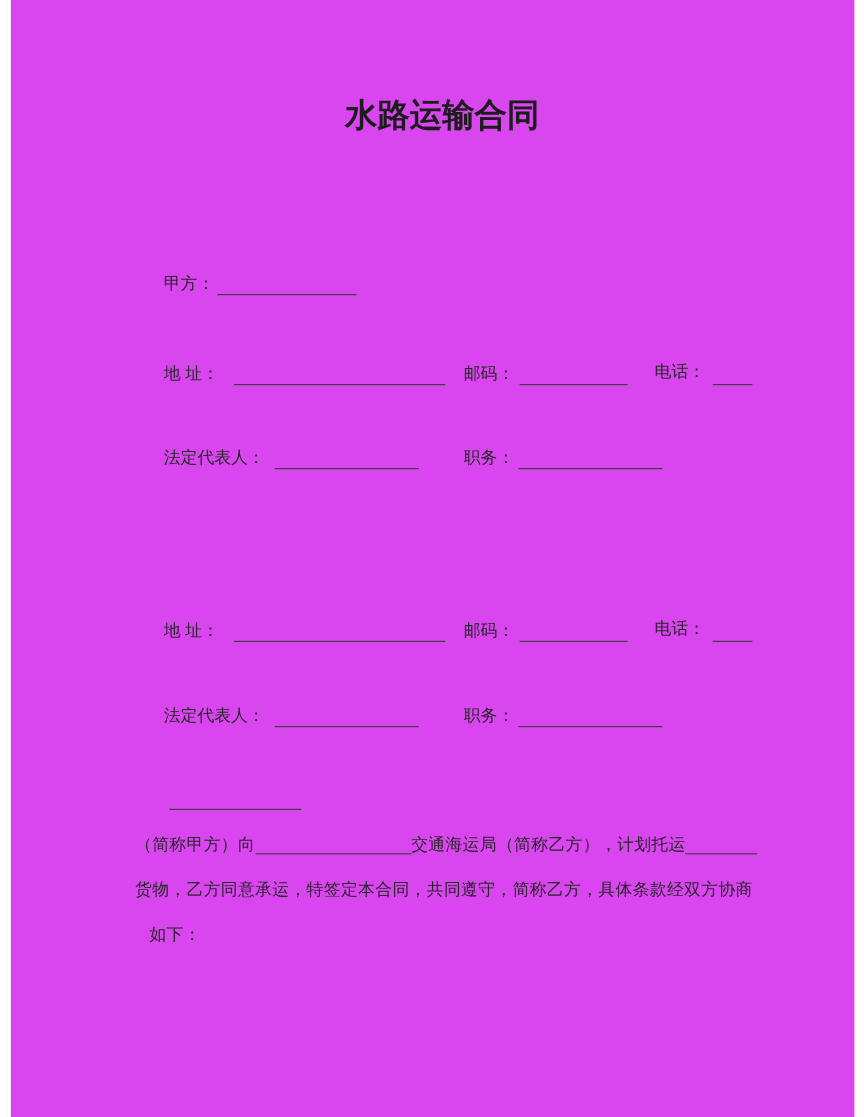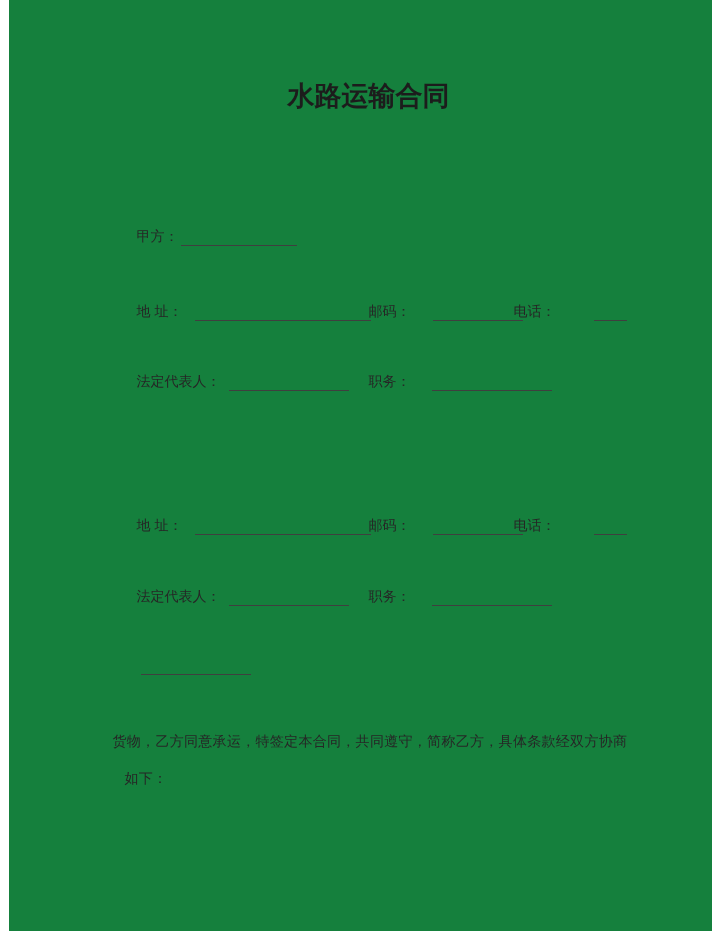--- a/index.html
+++ b/index.html
@@ -1,20 +1,20 @@
 <!DOCTYPE html>
 <html><head>
 <meta charset="utf-8">
 <style>
   html,body { margin:0; padding:0; background:#ffffff; }
   .page {
     position:relative;
     width:703px; height:931px;
     margin:0 auto;
-    background:#15803d;
+    background:#d946ef;
     color:#262626;
     font-family:"Liberation Sans","DejaVu Sans",sans-serif;
     overflow:hidden;
   }
   .doc-title {
     position:absolute; top:80px; left:0; width:720px;
     text-align:center;
     font-family:"Liberation Serif","DejaVu Serif",serif;
     font-weight:bold;
     font-size:27px;
@@ -33,23 +33,23 @@
   #row-a-name { top:226px;padding-left:12px; }
   #row-a-addr { top:301px; }
   #row-a-rep  { top:371px; }
   #row-b-name { top:444px; }
   #row-b-addr { top:515px; }
   #row-b-rep  { top:586px; }
   
   .col1-lbl   { left:128px; }
   .name-blank { left:172px; width:116px; }
   .addr-blank { left:186px; width:176px; }
-  .col2-lbl   { left:360px;text-align:center; }
+  .col2-lbl   { left:378px;text-align:center; }
   .post-blank { left:424px; width:90px; }
-  .col3-lbl   { left:505px; }
+  .col3-lbl   { left:537px;font-family:Liberation Serif, serif; }
   .phone-blank{ left:585px; width:33px; }
   .rep-blank  { left:220px; width:120px; }
   .title-blank{ left:423px; width:120px; }
   
   .para-line {
     position:absolute; left:104px; width:520px;
     font-size:14px; line-height:22px; letter-spacing:0.3px;
     white-space:nowrap;
   }
   #para-line-1 { top:655px; padding-left:28px; }
@@ -109,20 +109,23 @@
     <span class="lbl col1-lbl">法定代表人：</span>
     <span class="blank rep-blank"></span>
     <span class="lbl col2-lbl">职务：</span>
     <span class="blank title-blank"></span>
   </div>
 
   <div class="para-line" id="para-line-1">
     <span class="pblank pb1"></span>
   </div>
 
+  <div class="para-line" id="para-line-2">
+    <span>（简称甲方）向</span><span class="pblank pb2"></span><span>交通海运局（简称乙方），计划托运</span><span class="pblank pb3"></span>
+  </div>
 
   <div class="para-line" id="para-line-3">
     <span>货物，乙方同意承运，特签定本合同，共同遵守，简称乙方，具体条款经双方协商</span>
   </div>
 
   <div class="para-line" id="para-line-4">
     <span>如下：</span>
   </div>
 
 </div>

